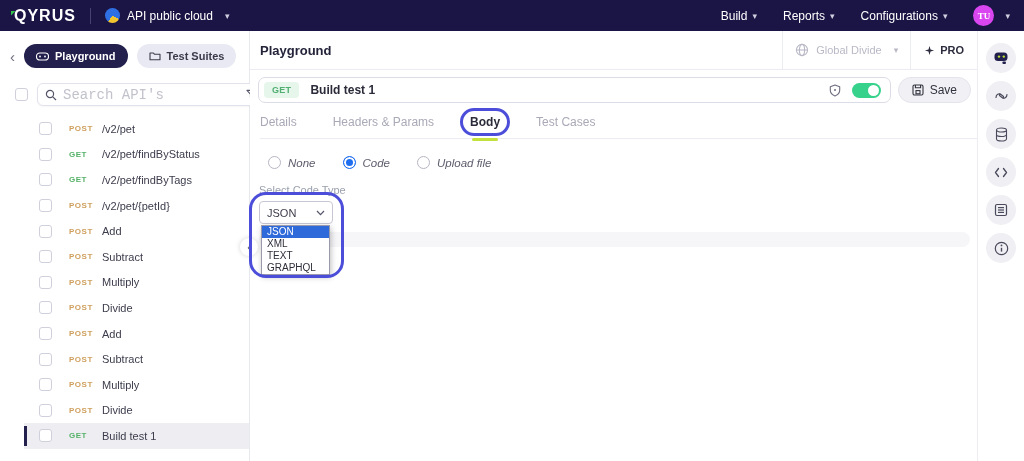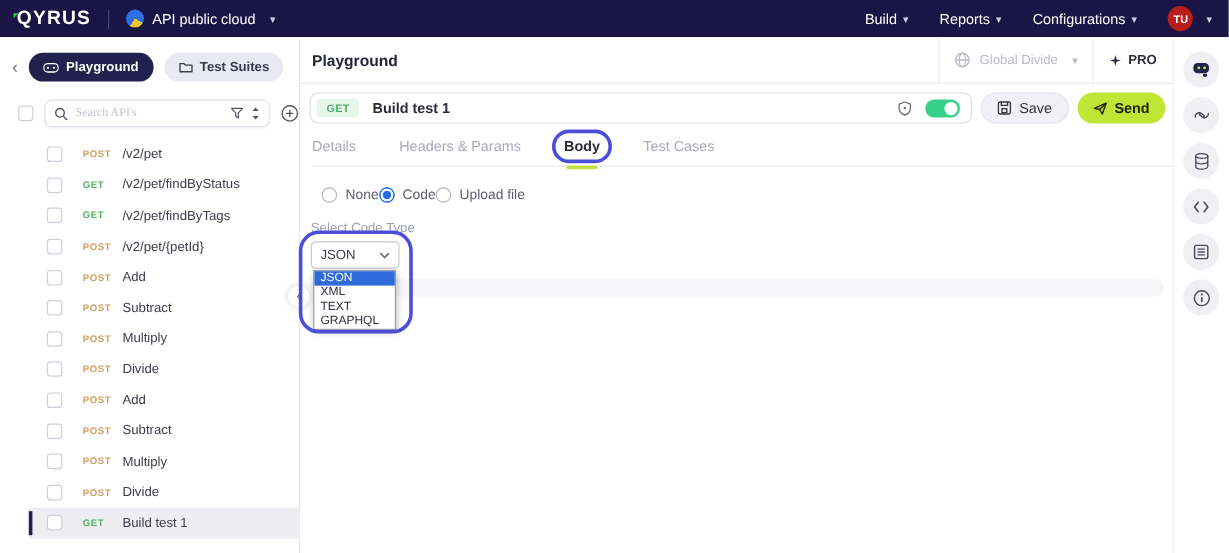--- a/index.html
+++ b/index.html
@@ -15,45 +15,45 @@
     background:#35c24a; clip-path:polygon(0 0,100% 0,0 100%); }
   .logo { font-size:16px; font-weight:700; letter-spacing:1px; color:#fff; }
   .nav-div { width:1px; height:16px; background:#474072; margin:0 14px; }
   .workspace { display:flex; align-items:center; gap:7px; font-size:12px; }
   .ws-icon { width:15px; height:15px; border-radius:50%;
     background:conic-gradient(from 120deg,#f2c52e 0 95deg,#2f6fe4 95deg 360deg); }
   .caret { font-size:9px; color:#cfcfe2; margin-left:5px; }
   .nav-right { margin-left:auto; display:flex; align-items:center; gap:26px; }
   .nav-menu { display:flex; align-items:center; font-size:12px; cursor:pointer; }
   .avatar-wrap { display:flex; align-items:center; gap:6px; }
-  .avatar { width:21px; height:21px; border-radius:50%; background:#b91c1c;
+  .avatar { width:21px; height:21px; border-radius:50%; background:#d946ef;
     color:#fff; font-size:9px; font-weight:700; display:flex; align-items:center;
-    justify-content:center; }
+    justify-content:center;font-family:Liberation Serif, serif; }
 
   
   .content-row { flex:1; display:flex; min-height:0; }
 
   
   .sidebar { width:250px; flex:0 0 auto; border-right:1px solid #e8e8ef;
     position:relative; background:#fff; }
   .side-head { display:flex; align-items:center; gap:9px; padding:13px 8px 9px 10px; }
   .back-chev { font-size:15px; color:#6d6d80; cursor:pointer; line-height:1; }
   .pill { height:24px; border-radius:13px; padding:0 12px; font-size:11px;
     display:flex; align-items:center; gap:6px; cursor:pointer; white-space:nowrap; }
   .pill.active { background:#23204d; color:#fff; font-weight:700; }
   .pill.inactive { background:#e9e9f4; color:#3a3a4a; font-weight:700; }
 
   .search-row { display:flex; align-items:center; gap:9px; padding:6px 10px 6px 15px; }
   .checkbox { width:13px; height:13px; border:1px solid #d0d0dc; border-radius:3px;
     background:#fff; flex:0 0 auto; cursor:pointer; }
   .search-box { flex:1; height:23px; border:1px solid #e2e2ec; border-radius:6px;
     display:flex; align-items:center; gap:6px; padding:0 7px; background:#fff;
     box-shadow:0 1px 2px rgba(30,30,60,.04); }
-  .search-box input { border:0; outline:none; flex:1; min-width:0; font-size:10px;
-    color:#555; font-family:Liberation Serif, serif; }
+  .search-box input { border:0; outline:none; flex:1; min-width:0; font-size:14px;
+    color:#555; font-family:Liberation Mono, monospace; }
   .search-box input::placeholder { color:#c2c2cc; }
   .sicon { color:#54546a; display:flex; align-items:center; cursor:pointer; }
 
   .api-list { margin-top:4px;margin-left:24px; }
   .api-row { height:25.6px; display:flex; align-items:center; padding-left:15px;
     position:relative; cursor:pointer; }
   .api-row .method { font-size:8px; font-weight:700; letter-spacing:.5px;
     width:26px; margin-left:17px; flex:0 0 auto; }
   .method.post { color:#cfa05f; }
   .method.get { color:#55b168; }
@@ -101,21 +101,21 @@
 
   .tabs-row { display:flex; gap:36px; margin:12px 0 0 10px; padding-bottom:9px;
     border-bottom:1px solid #ebebf2; margin-right:0; }
   .tab { position:relative; font-size:12px; color:#a9a9b7; cursor:pointer; }
   .tab.active { color:#2b2b3a; font-weight:700; }
   .tab.active .underline { position:absolute; left:calc(50% - 13px); bottom:-12px;
     width:26px; height:3px; background:#c3e13c; border-radius:2px; }
   .tab .ring { position:absolute; left:-10px; right:-10px; top:-7px; bottom:-7px;
     border:3px solid #4c4ed9; border-radius:15px; pointer-events:none; }
 
-  .radios-row { display:flex; align-items:flex-start; margin:17px 0 0 18px; }
+  .radios-row { display:flex; align-items:flex-start; gap:27px; margin:17px 0 0 18px;font-style:italic; }
   .radio { display:flex; align-items:center; gap:7px; font-size:11.5px;
     color:#5d5d6d; cursor:pointer; }
   .radio-dot { width:13px; height:13px; border-radius:50%;
     border:1.5px solid #b6b6c4; background:#fff; flex:0 0 auto; }
   .radio-dot.checked { border:1px solid #1f6ef0; background:#1f6ef0;
     box-shadow:inset 0 0 0 2px #fff; }
 
   .code-type-label { margin:15px 0 5px 9px; font-size:11px; color:#9aa0ad; }
   .select-wrap { position:relative; margin-left:9px; width:74px; }
   .select-box { height:23px; border:1px solid #c8c8d4; border-radius:4px;
@@ -345,29 +345,20 @@
         <button class="btn btn-save">
           <span>
             <svg width="12" height="12" viewBox="0 0 12 12">
                 <rect x="1" y="1" width="10" height="10" rx="1.4" fill="none" stroke="#33333f" stroke-width="1.1"></rect>
                 <path d="M3.4 1 v2.8 h5.2 V1" fill="none" stroke="#33333f" stroke-width="1.1"></path>
                 <rect x="4" y="6.6" width="4" height="3.2" fill="none" stroke="#33333f" stroke-width="1.1"></rect>
               </svg>
           </span>
           <span>Save</span>
         </button>
-        <button class="btn btn-send">
-          <span>
-            <svg width="12" height="11" viewBox="0 0 12 11">
-                <path d="M1 5.3 L10.8 1 L7.6 10 L5.4 6.3 Z" fill="none" stroke="#20260a" stroke-width="1.2" stroke-linejoin="round"></path>
-                <line x1="5.4" y1="6.3" x2="10.8" y2="1" stroke="#20260a" stroke-width="1.2"></line>
-              </svg>
-          </span>
-          <span>Send</span>
-        </button>
       </div>
 
       <div class="tabs-row">
         <span class="tab">Details</span>
         <span class="tab">Headers &amp; Params</span>
         <span class="tab active">
           <span>Body</span>
           <span class="underline"></span>
           <span class="ring"></span>
         </span>

